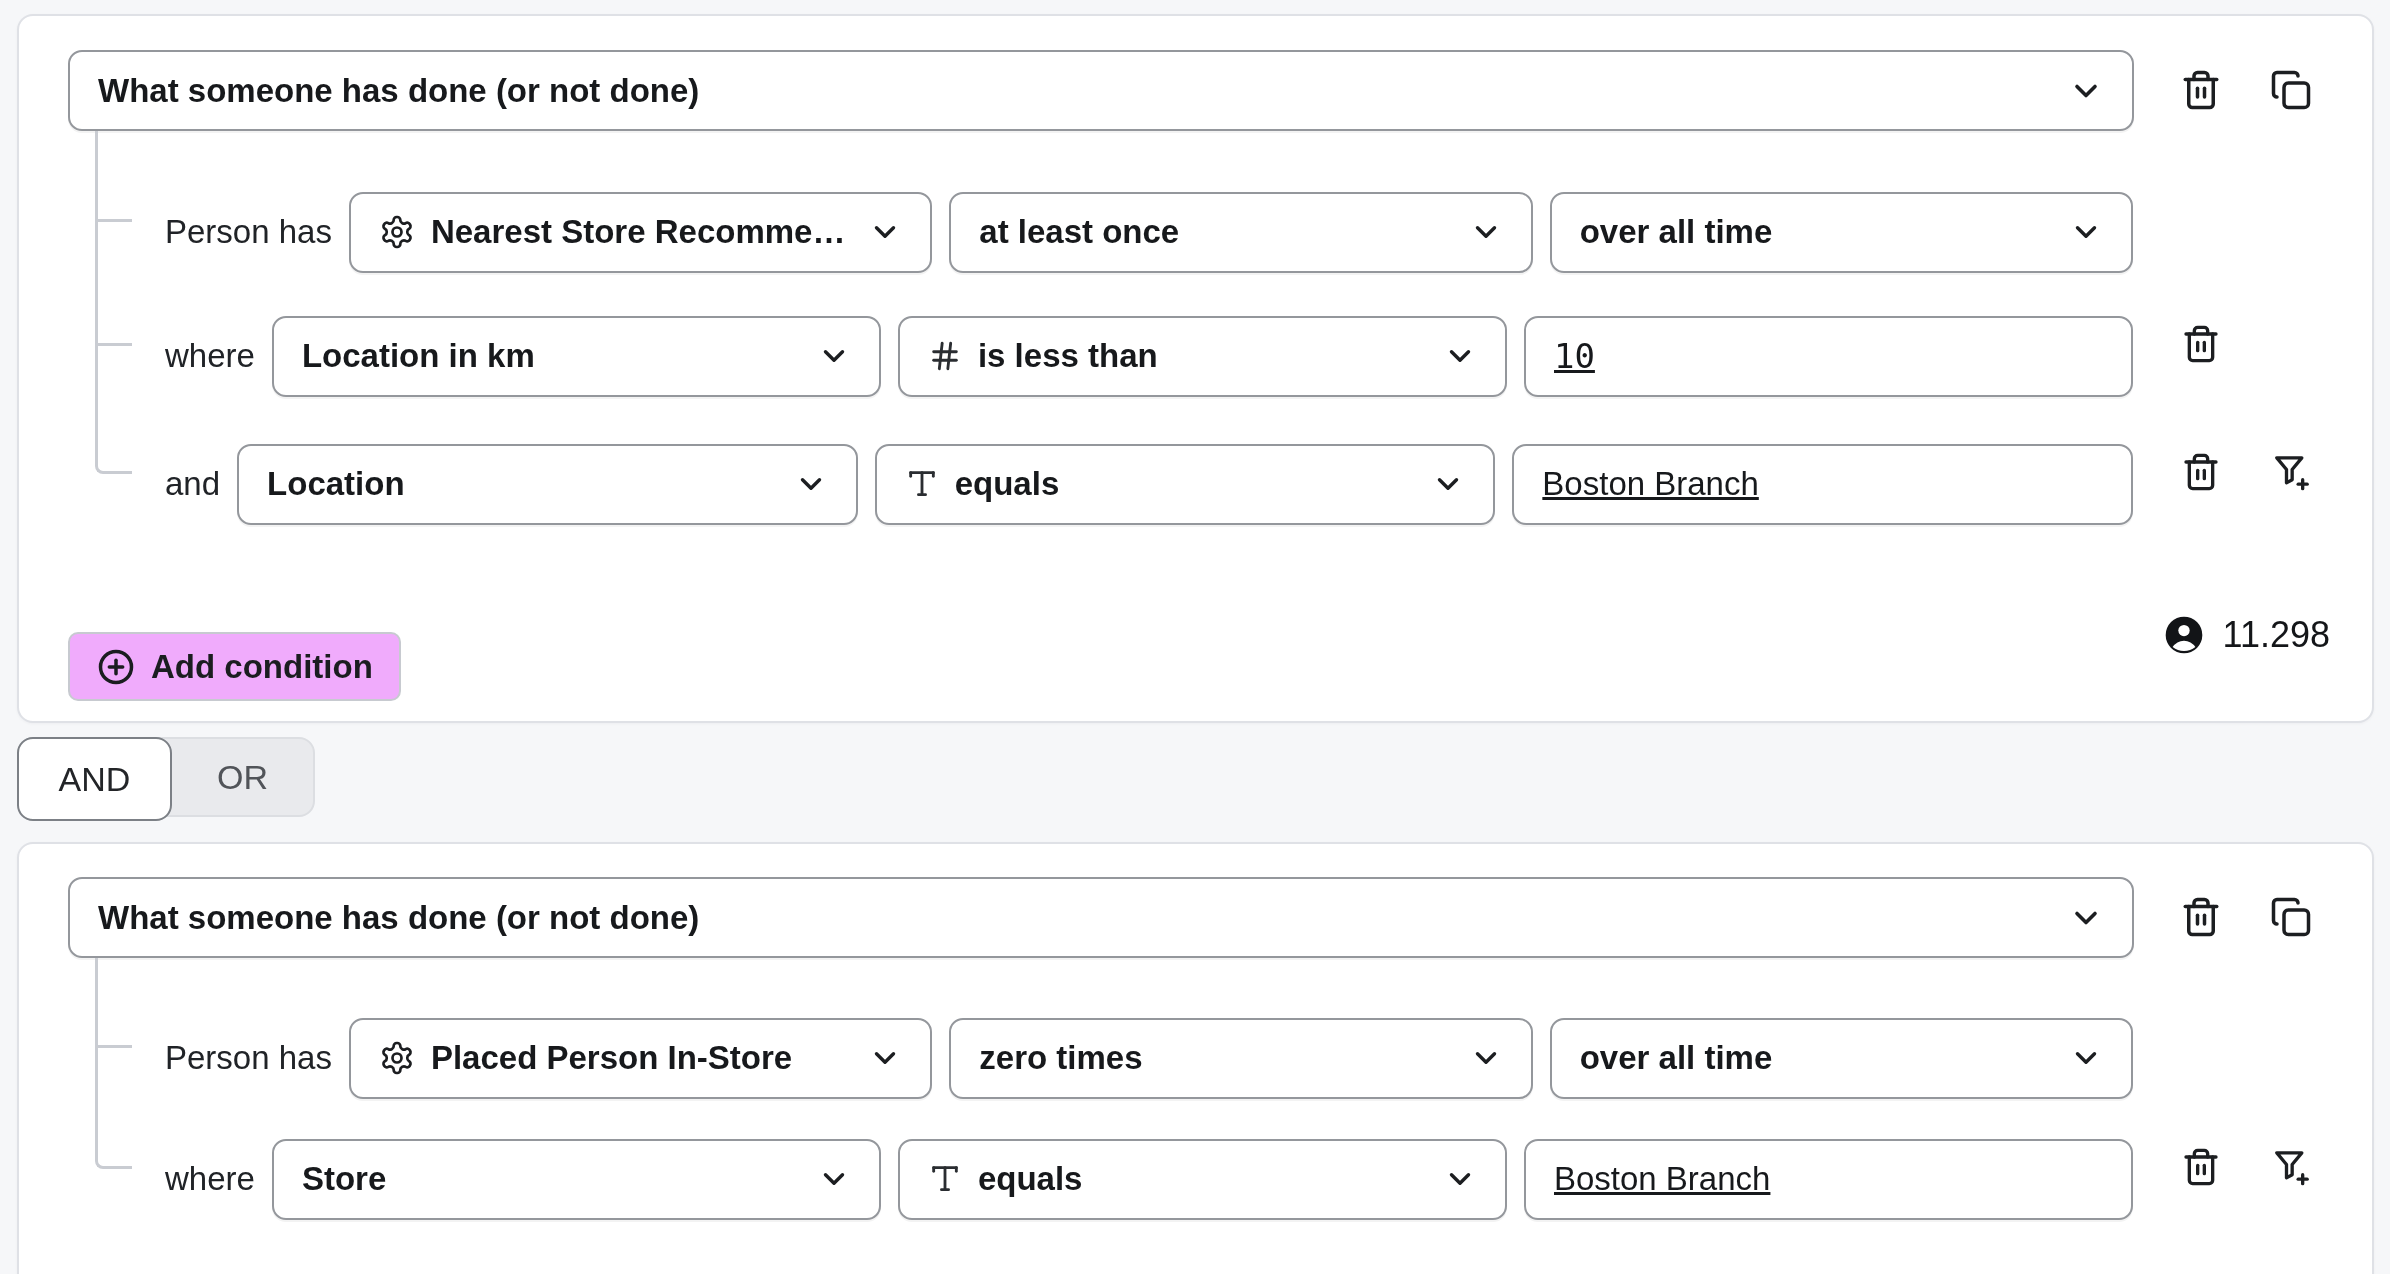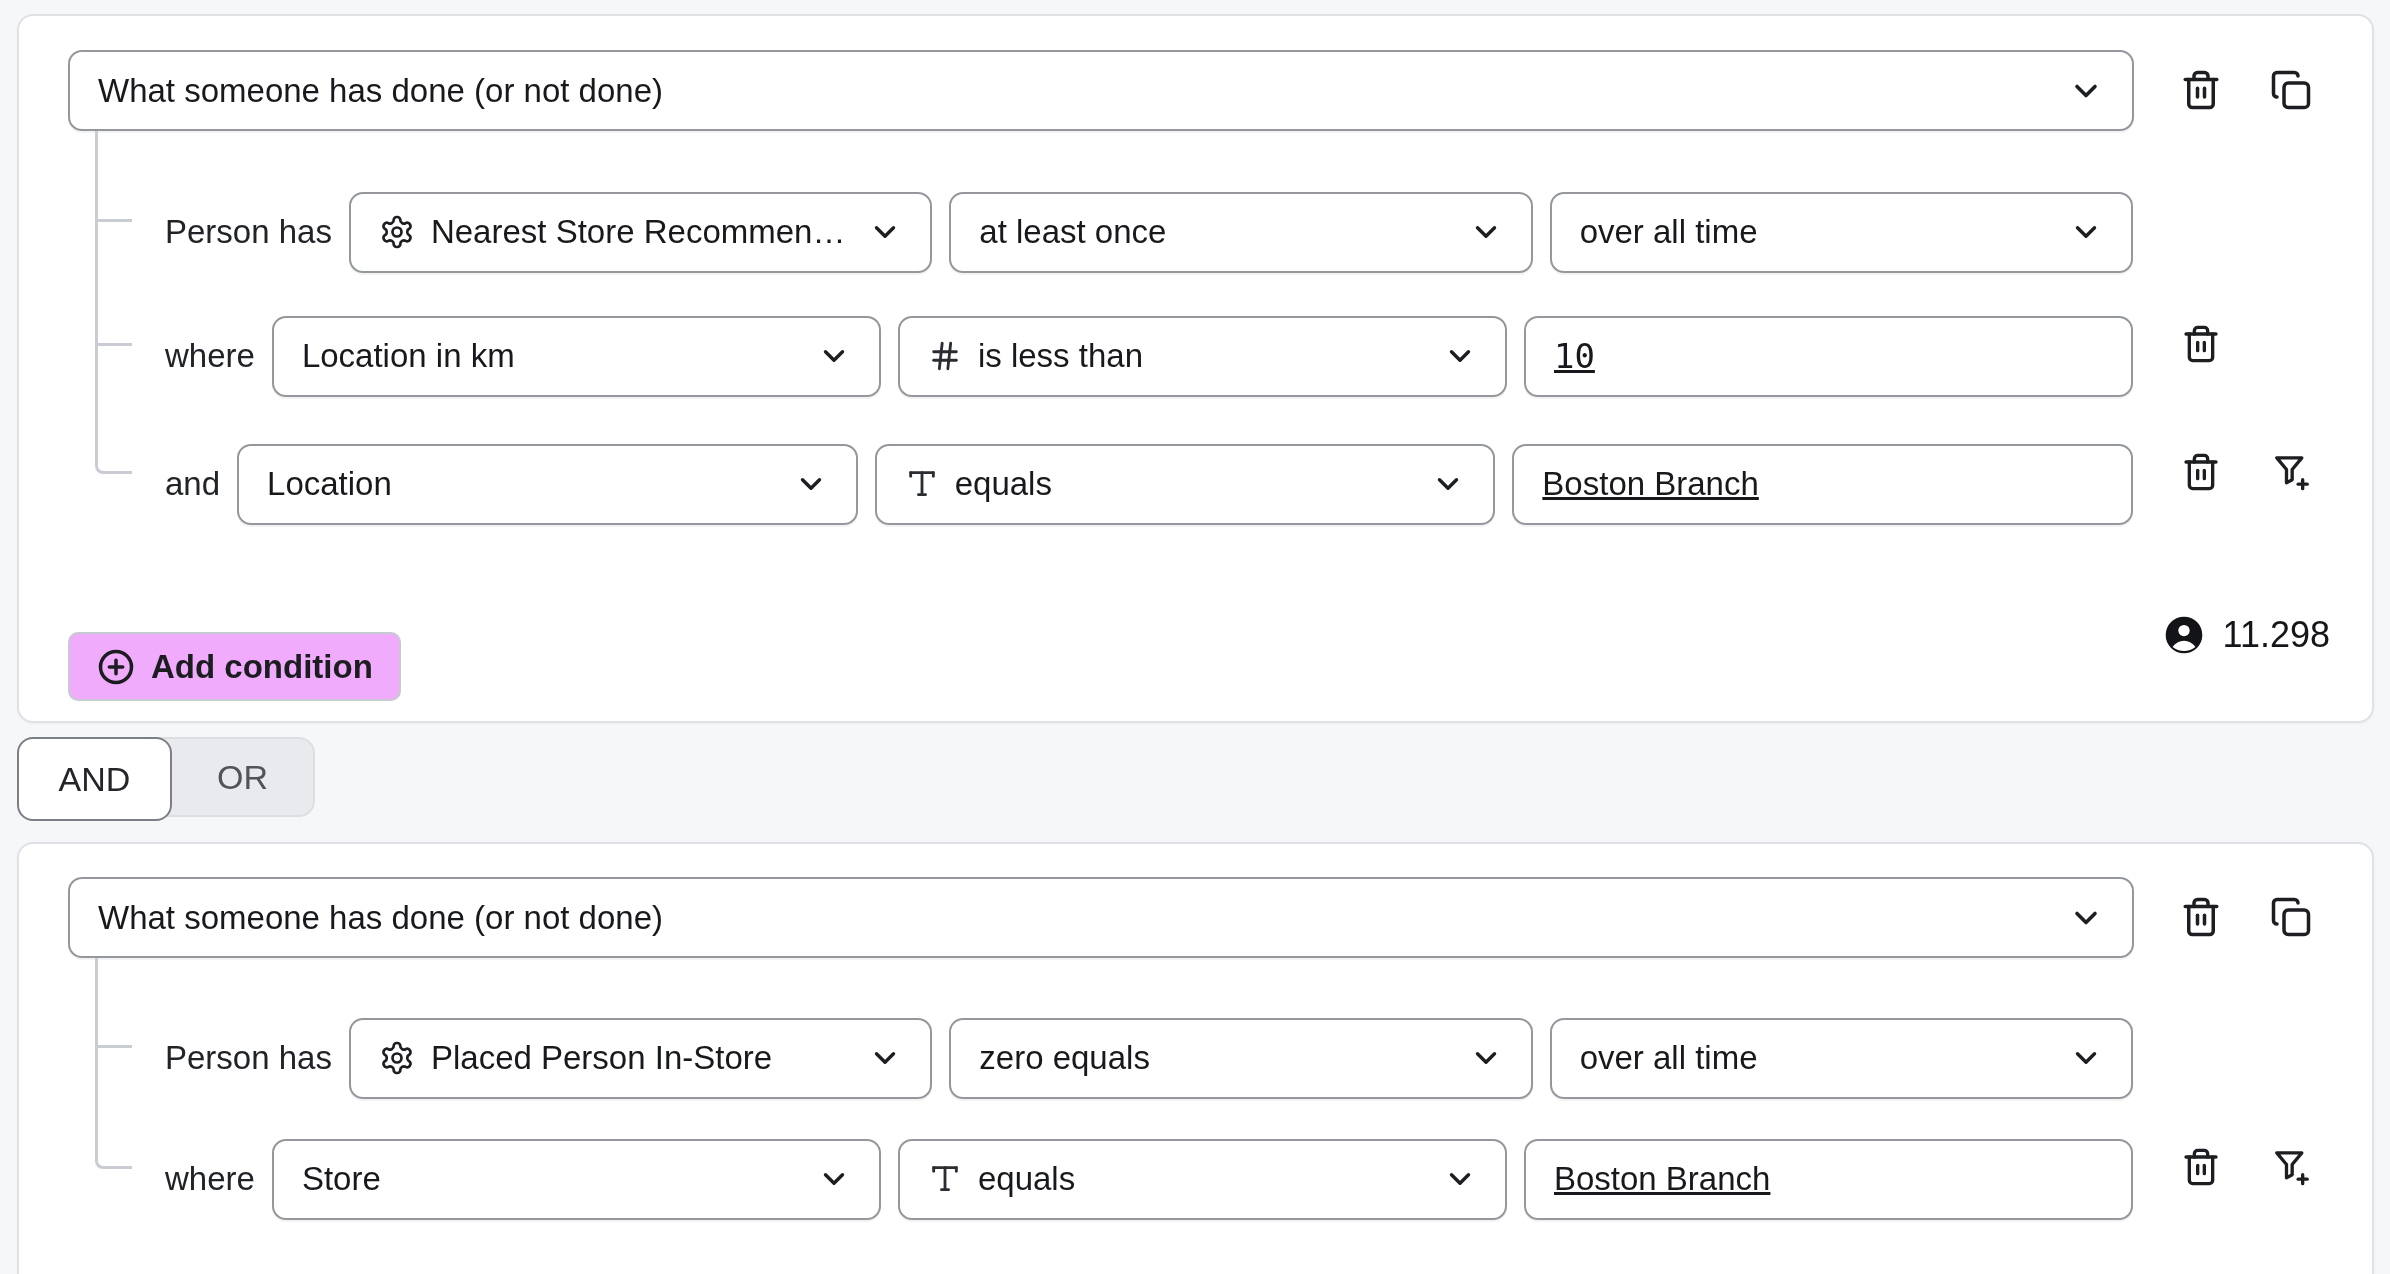--- a/index.html
+++ b/index.html
@@ -15,21 +15,21 @@
   #card1 { top: 14px; height: 709px; }
   #card2 { top: 842px; height: 470px; }
 
   .ctl {
     display: flex; align-items: center; gap: 16px;
     height: 81px; padding: 0 28px;
     background: #fff; border: 2px solid #94979c; border-radius: 14px;
     font-size: 33px; color: #17191c; white-space: nowrap;
     box-shadow: 0 2px 0 rgba(17,20,24,0.05);
   }
-  .ctl .txt { overflow: hidden; text-overflow: ellipsis; }
+  .ctl .txt { overflow: hidden; text-overflow: ellipsis; font-weight: bold; }
   .chev { margin-left: auto; flex: 0 0 auto; }
 
   .header-select { position: absolute; left: 49px; width: 2066px; }
   #card1 .header-select { top: 34px; }
   #card2 .header-select { top: 33px; }
 
   .row {
     position: absolute; left: 76px; right: 239px;
     display: flex; align-items: center; gap: 17px; height: 104px;
   }
@@ -319,21 +319,21 @@
             </svg>
         </span>
         <span class="txt">Placed Person In-Store</span>
         <span class="chev">
           <svg width="34" height="34" viewBox="0 0 24 24" fill="none" stroke="#1c1e21" stroke-width="2.4" stroke-linecap="round" stroke-linejoin="round">
               <path d="m6 9 6 6 6-6"></path>
             </svg>
         </span>
       </div>
       <div class="ctl">
-        <span class="txt">zero equals</span>
+        <span class="txt">zero times</span>
         <span class="chev">
           <svg width="34" height="34" viewBox="0 0 24 24" fill="none" stroke="#1c1e21" stroke-width="2.4" stroke-linecap="round" stroke-linejoin="round">
               <path d="m6 9 6 6 6-6"></path>
             </svg>
         </span>
       </div>
       <div class="ctl">
         <span class="txt">over all time</span>
         <span class="chev">
           <svg width="34" height="34" viewBox="0 0 24 24" fill="none" stroke="#1c1e21" stroke-width="2.4" stroke-linecap="round" stroke-linejoin="round">

